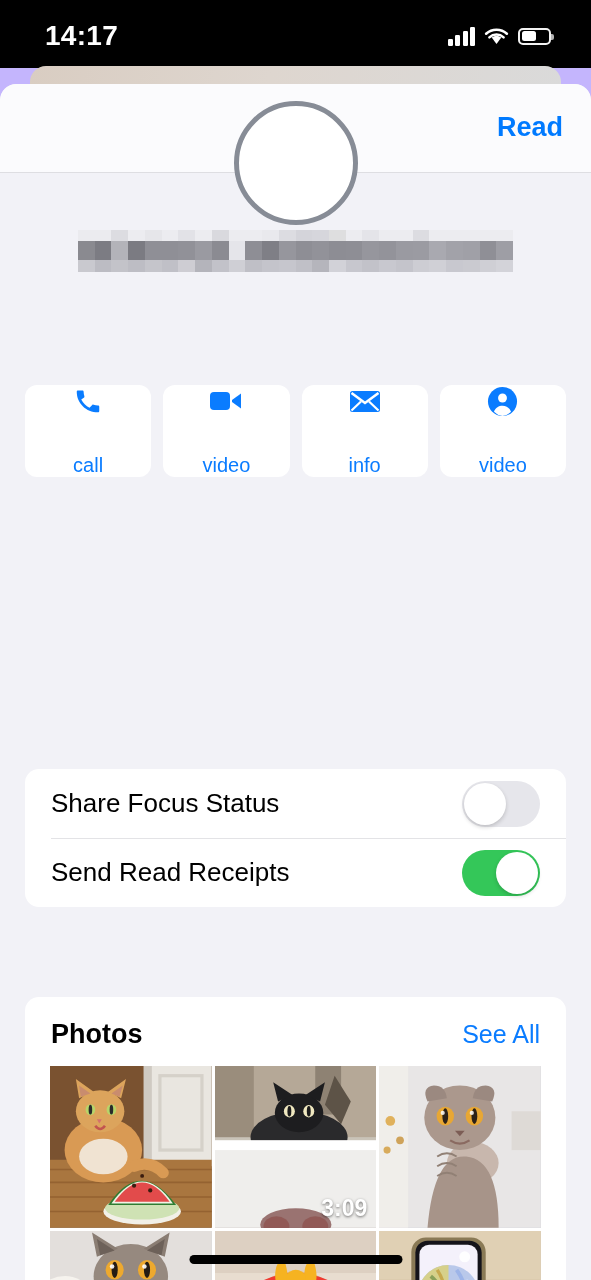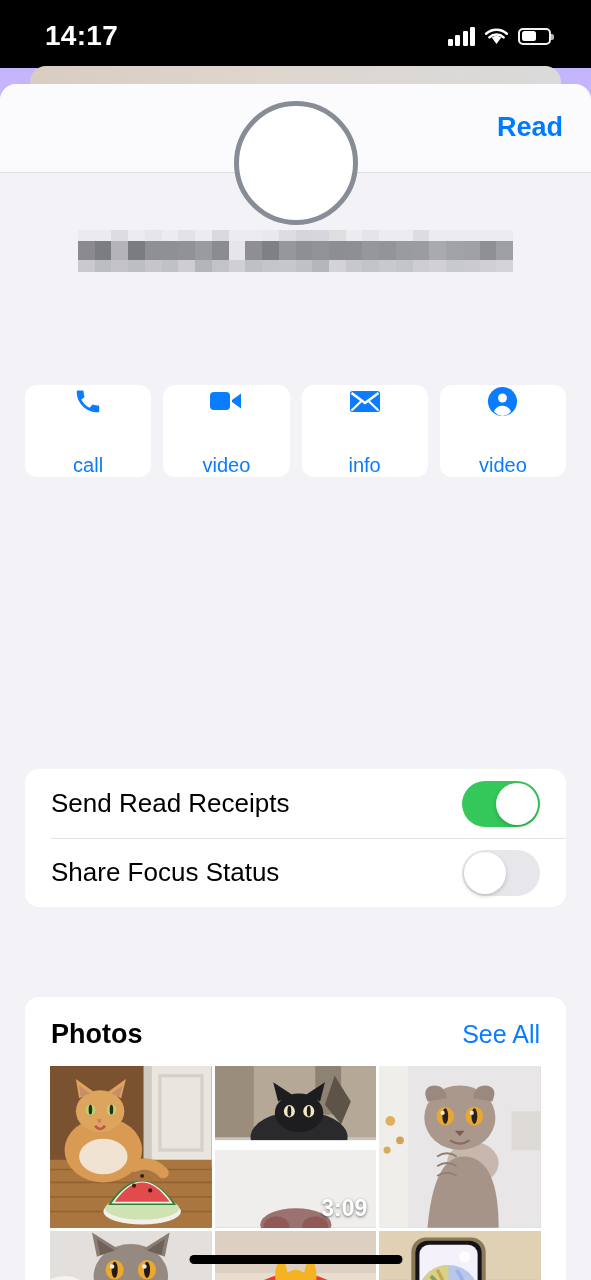--- a/index.html
+++ b/index.html
@@ -466,28 +466,28 @@
               </svg>
           </div>
           <div class="action-label">video</div>
         </div>
 
       </div>
 
 
       <div class="card card-settings">
         <div class="row">
+          <span class="row-label">Share Focus Status</span>
+          <div class="toggle" id="tg2">
+              <div class="knob"></div>
+            </div>
+        </div>
+        <div class="row">
           <span class="row-label">Send Read Receipts</span>
           <div class="toggle on" id="tg1">
-              <div class="knob"></div>
-            </div>
-        </div>
-        <div class="row">
-          <span class="row-label">Share Focus Status</span>
-          <div class="toggle" id="tg2">
               <div class="knob"></div>
             </div>
         </div>
       </div>
 
       <div class="card card-photos">
         <div class="photos-header">
           <span class="photos-title">Photos</span>
           <span class="see-all">See All</span>
         </div>

